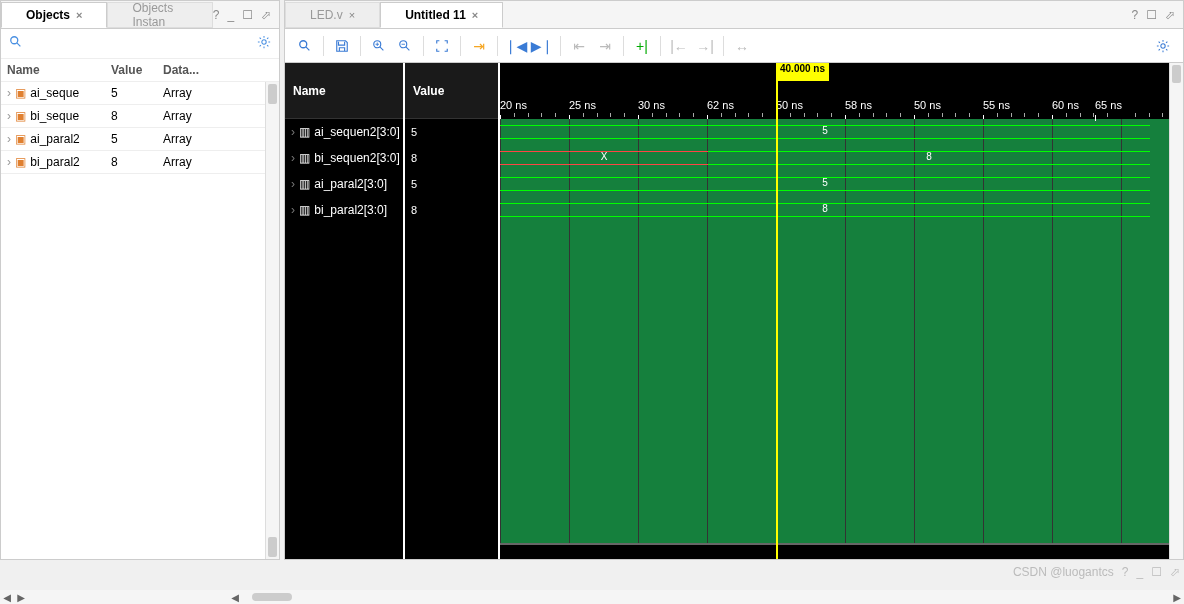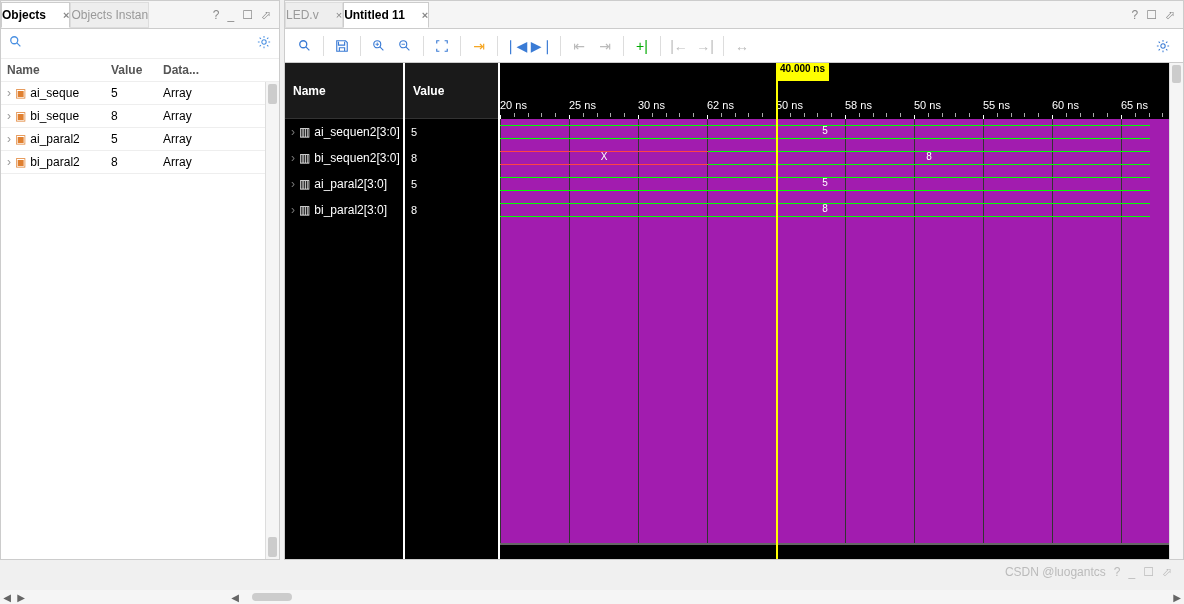--- a/index.html
+++ b/index.html
@@ -1,21 +1,21 @@
 <!DOCTYPE html>
 <html><head>
 <meta charset="utf-8">
 <style>
 *{box-sizing:border-box;margin:0;padding:0;font-family:Arial,sans-serif;font-size:12px}
 body{background:#f0f0f0;width:1184px;height:604px;overflow:hidden}
 .root{display:flex;height:560px}
 .panel-left{width:280px;background:#fff;border:1px solid #ccc;display:flex;flex-direction:column}
 .panel-right{flex:1;background:#fff;border:1px solid #ccc;display:flex;flex-direction:column;margin-left:4px}
 .tabs{display:flex;align-items:center;height:28px;border-bottom:1px solid #ccc;background:#f5f5f5}
-.tab{padding:0 0;height:26px;display:flex;align-items:center;gap:17px;cursor:pointer;border:1px solid transparent}
+.tab{padding:0 24px;height:26px;display:flex;align-items:center;gap:6px;cursor:pointer;border:1px solid transparent}
 .tab.active{background:#fff;border:1px solid #ccc;border-bottom:1px solid #fff;font-weight:bold}
 .tab.inactive{color:#999;background:#eee;border:1px solid #ddd}
 .tab-close{font-size:11px;color:#888}
 .win-ctrls{margin-left:auto;display:flex;gap:8px;padding-right:8px;color:#888}
 .searchbar{display:flex;align-items:center;padding:6px 8px;gap:6px;border-bottom:1px solid #eee}
 .search-input{flex:1;border:none;outline:none;font-size:12px}
 .search-icon{color:#4a90e2}
 .gear-icon{color:#4a90e2}
 .obj-header,.obj-row{display:flex;padding:4px 6px;border-bottom:1px solid #eee}
 .obj-header{font-weight:bold;color:#555}
@@ -31,38 +31,38 @@
 .tbtn{width:24px;height:24px;display:flex;align-items:center;justify-content:center;color:#3a7bd5;cursor:pointer;font-size:14px;border-radius:2px}
 .tbtn.disabled{color:#bbb}
 .tsep{width:1px;height:20px;background:#ddd;margin:0 4px}
 .wave-area{flex:1;display:flex;background:#000;overflow:hidden;position:relative}
 .wave-names{width:120px;background:#000;border-right:2px solid #fff}
 .wave-vals{width:95px;background:#000;border-right:2px solid #fff}
 .wave-header{height:56px;border-bottom:1px solid #333;display:flex;align-items:center;padding:0 8px;color:#fff;font-weight:bold;background:#1a1a1a}
 .sig-row{height:26px;display:flex;align-items:center;padding:0 6px;color:#fff;font-size:11px}
 .sig-row .exp{color:#777;margin-right:4px}
 .sig-row .icn{margin-right:4px}
-.wave-plot{flex:1;position:relative;background:#a21caf;overflow:hidden}
+.wave-plot{flex:1;position:relative;background:#15803d;overflow:hidden}
 .ruler{position:absolute;top:0;left:0;right:0;height:56px;background:#000}
 .ruler-marker{position:absolute;top:0;height:18px;background:#ffff00;color:#000;font-size:10px;padding:0 4px;font-weight:bold}
 .tick{position:absolute;top:36px;color:#fff;font-size:11px;white-space:nowrap}
 .tick::after{content:'';position:absolute;left:0;top:16px;width:1px;height:6px;background:#fff}
 .minor-tick{position:absolute;top:50px;width:1px;height:4px;background:#aaa}
 .cursor-line{position:absolute;top:0;bottom:0;width:2px;background:#ffff00;z-index:5}
 .grid-line{position:absolute;top:56px;bottom:0;width:1px;background:#333}
 .signal-lane{position:absolute;left:0;right:0;height:26px}
 .bus-line{position:absolute;height:14px;top:6px;border-top:1px solid #0f0;border-bottom:1px solid #0f0}
 .bus-line.red{border-color:#f44}
 .bus-val{position:absolute;top:6px;color:#fff;font-size:10px;text-align:center}
 .bottom-bar{height:16px;background:#000;border-top:2px solid #666;position:absolute;bottom:0;left:0;right:0}
 .hscroll{position:absolute;bottom:0;left:0;right:0;height:14px;background:#f5f5f5;display:flex;align-items:center}
 .hscroll .arrow{width:14px;text-align:center;color:#666;font-size:10px}
 .hscroll .track{flex:1;height:10px;position:relative}
 .hscroll .thumb{position:absolute;height:8px;background:#ccc;border-radius:4px;top:1px}
-.footer{height:24px;display:flex;align-items:center;justify-content:flex-end;padding-right:12px;color:#bbb;font-size:11px;gap:8px}
+.footer{height:24px;display:flex;align-items:center;justify-content:flex-end;padding-right:4px;color:#bbb;font-size:11px;gap:8px}
 svg{width:14px;height:14px}
 </style>
 </head>
 <body>
 
 <div class="root">
 
   <div class="panel-left">
     <div class="tabs">
       <div class="tab active">
@@ -280,21 +280,21 @@
               <div class="tick" style="left:483px">55 ns</div>
               <div class="minor-tick" style="left:496.8px"></div>
               <div class="minor-tick" style="left:510.6px"></div>
               <div class="minor-tick" style="left:524.4px"></div>
               <div class="minor-tick" style="left:538.2px"></div>
               <div class="tick" style="left:552px">60 ns</div>
               <div class="minor-tick" style="left:565.8px"></div>
               <div class="minor-tick" style="left:579.6px"></div>
               <div class="minor-tick" style="left:593.4px"></div>
               <div class="minor-tick" style="left:607.2px"></div>
-              <div class="tick" style="left:621px">65 ns</div>
+              <div class="tick" style="left:595px">65 ns</div>
               <div class="minor-tick" style="left:634.8px"></div>
               <div class="minor-tick" style="left:648.6px"></div>
               <div class="minor-tick" style="left:662.4px"></div>
               <div class="minor-tick" style="left:676.2px"></div>
             </div>
         </div>
         <div class="cursor-line" style="left:276px"></div>
         <div id="grid">
             <div class="grid-line" style="left:0px"></div>
             <div class="grid-line" style="left:69px"></div>

